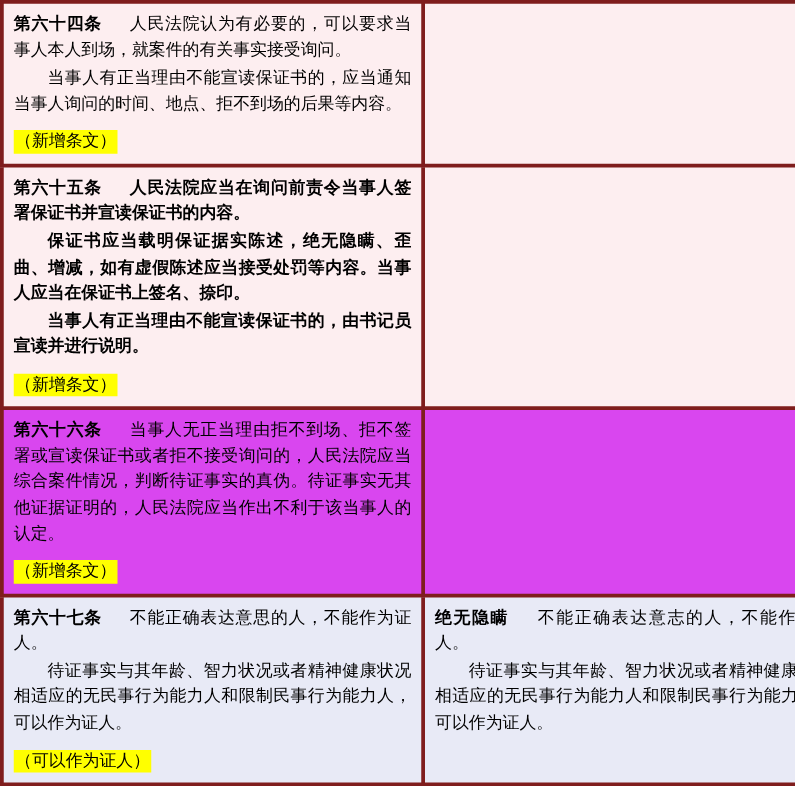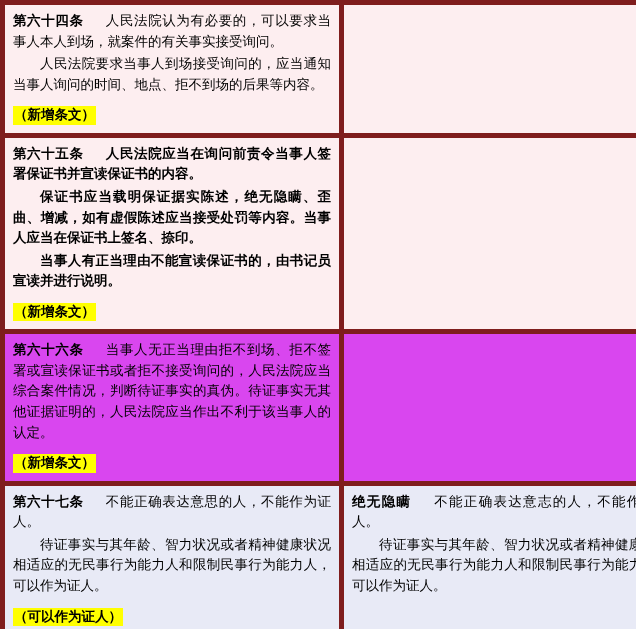--- a/index.html
+++ b/index.html
@@ -12,21 +12,21 @@
     width: 636px;
     height: 629px;
     overflow: hidden;
   }
   .doc-table {
     border-collapse: collapse;
     width: 636px;
     table-layout: fixed;
   }
   .doc-table td {
-    border: 5px solid #7f1d1d;
+    border: 3px solid #7f1d1d;
     vertical-align: top;
     padding: 6px 8px 8px 8px;
   }
   .col-left { width: 318px; }
   .col-right { width: 318px; }
 
   .row-pink td { background: #fdeef0; }
   .row-plain td { background: #d946ef; }
   .row-blue td { background: #e8eaf6; margin-top: 28px; }
 
@@ -49,39 +49,39 @@
   .art-gap {
     display: inline-block;
     width: 1.6em;
   }
   .tag {
     display: inline-block;
     margin-top: 9px;
     background: #ffff00;
     color: #000000;
     font-size: 13.5px;
-    font-weight: bold;
+    font-weight: normal;
     line-height: 1.4;
     padding: 0 1px;
   }
   .cell-inner {
     min-height: 10px;
   }
 </style>
 </head>
 <body>
 
 <table class="doc-table">
   <tbody>
 
   <tr class="row-pink">
         <td class="col-left">
           <div class="cell-inner">
             <p class="para"><span class="art-no">第六十四条</span><span class="art-gap"></span><span>人民法院认为有必要的，可以要求当事人本人到场，就案件的有关事实接受询问。</span></p>
-            <p class="para indent"><span>人民法院要求当事人到场接受询问的，应当通知当事人询问的时间、地点、拒不到场的后果等内容。</span></p>
+            <p class="para indent"><span>当事人有正当理由不能宣读保证书的，应当通知当事人询问的时间、地点、拒不到场的后果等内容。</span></p>
             <div><span class="tag">（新增条文）</span></div>
           </div>
         </td>
         <td class="col-right">
           <div class="cell-inner"></div>
         </td>
       </tr>
       <tr class="row-pink">
         <td class="col-left">
           <div class="cell-inner">

